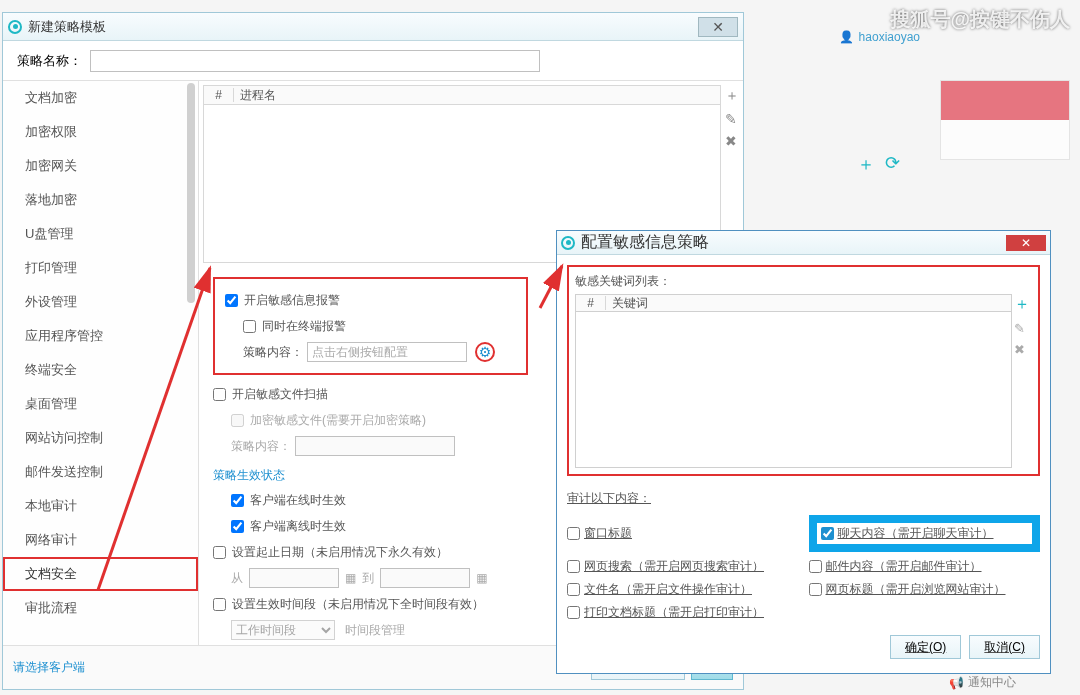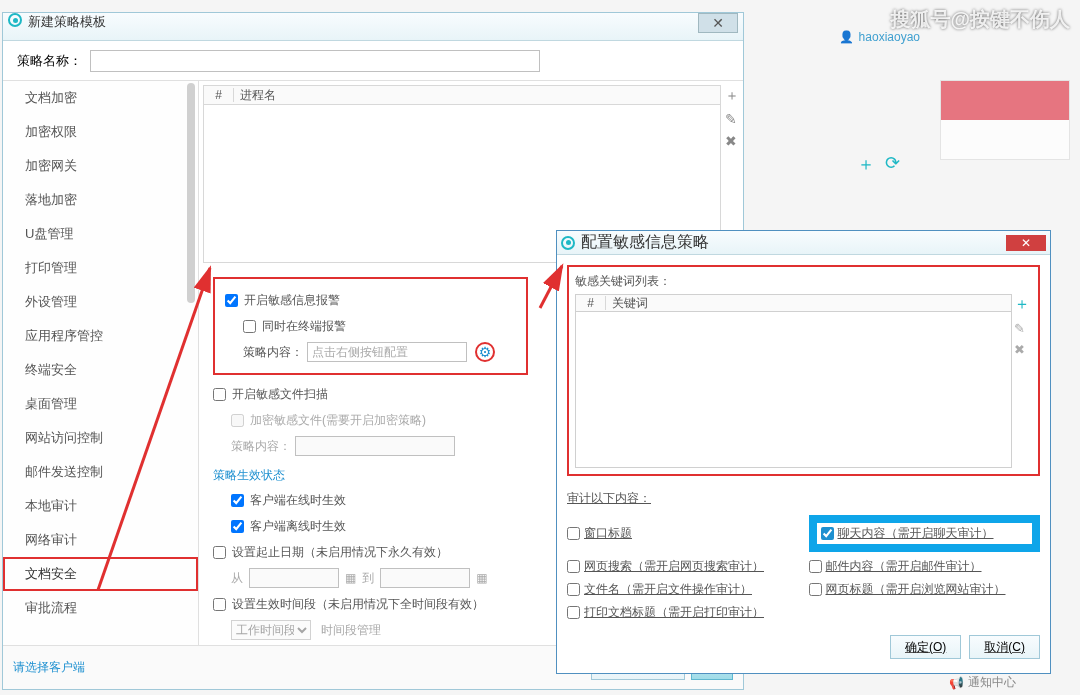--- a/index.html
+++ b/index.html
@@ -1,21 +1,21 @@
 <!DOCTYPE html>
 <html><head>
 <meta charset="utf-8">
 <style>
 * { box-sizing: border-box; margin: 0; padding: 0; font-family: "Microsoft YaHei", sans-serif; }
 body { width: 1080px; height: 695px; background: #f5f5f5; position: relative; overflow: hidden; }
 
 .watermark { position: absolute; top: 6px; right: 10px; color: rgba(255,255,255,0.85); font-size: 20px; font-weight: bold; text-shadow: 0 0 3px rgba(0,0,0,0.6); z-index: 1000; }
 
 .main-window { position: absolute; top: 12px; left: 2px; width: 742px; height: 678px; background: #fff; border: 1px solid #a0c8d8; }
-.mw-titlebar { height: 28px; background: linear-gradient(#f8fcfe,#e8f4f8); border-bottom: 1px solid #c0d8e0; display: flex; padding: 0 5px; }
+.mw-titlebar { height: 28px; background: linear-gradient(#f8fcfe,#e8f4f8); border-bottom: 1px solid #c0d8e0; display: flex; align-items: center; padding: 0 5px; }
 .mw-title-icon { width: 14px; height: 14px; border: 2px solid #1eb8c5; border-radius: 50%; margin-right: 6px; display: flex; align-items: center; justify-content: center; }
 .mw-title-icon::after { content: ""; width: 5px; height: 5px; background: #1eb8c5; border-radius: 50%; }
 .mw-title { font-size: 13px; color: #333; flex: 1; }
 .mw-close { width: 40px; height: 20px; background: #d0e0e8; color: #555; display: flex; align-items: center; justify-content: center; font-size: 14px; cursor: pointer; border: 1px solid #a0b8c0; }
 
 .mw-body { display: flex; flex-direction: column; height: calc(100% - 28px); }
 .mw-name-row { height: 40px; display: flex; align-items: center; padding: 0 14px; border-bottom: 1px solid #e0e0e0; font-size: 13px; }
 .mw-name-row input { flex: 1; height: 22px; border: 1px solid #c0c0c0; margin-left: 8px; padding: 0 4px; max-width: 450px; }
 
 .mw-content { display: flex; flex: 1; position: relative; }
@@ -191,21 +191,21 @@
               <span>▦</span>
             <span>到</span>
               <input class="dbox" disabled="" style="">
               <span>▦</span>
           </div>
           <div class="form-row">
               <input type="checkbox" style="">
               <span>设置生效时间段（未启用情况下全时间段有效）</span>
             </div>
           <div class="form-row date-row disabled" style="padding-left:18px;gap:10px;">
-            <select disabled="" style="width:80px;"><option>工作时间段</option></select>
+            <select disabled="" style="width:104px;"><option>工作时间段</option></select>
             <span>时间段管理</span>
           </div>
         </div>
       </div>
     </div>
     <div class="mw-footer">
       <span class="mw-footer-link">请选择客户端</span>
       <div class="mw-footer-btns">
         <button class="btn">导出策略(E)</button>
         <button class="btn primary">确</button>

